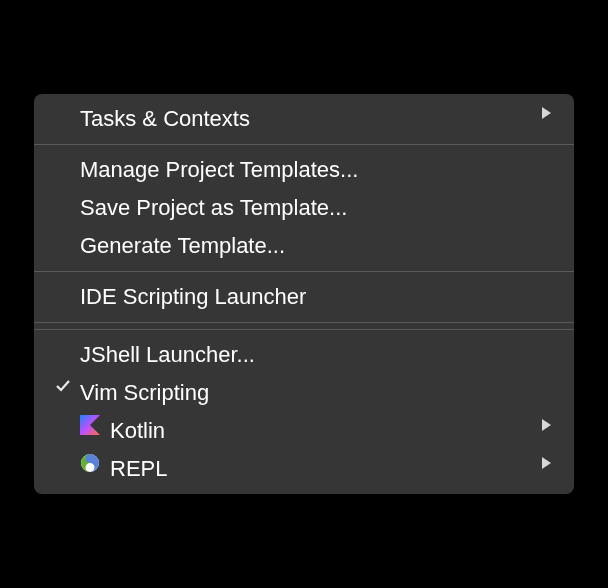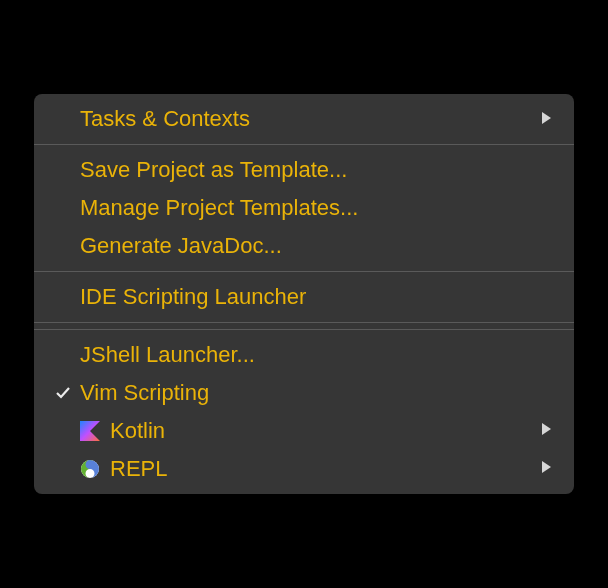--- a/index.html
+++ b/index.html
@@ -18,23 +18,23 @@
     }
     .menu {
       background: #363636;
       border-radius: 8px;
       width: 540px;
       padding: 6px 0;
       box-shadow: 0 10px 40px rgba(0,0,0,0.6);
     }
     .menu-item {
       display: flex;
-      align-items: center;
+      align-items: flex-start;
       padding: 3px 22px 3px 20px;
-      color: #eab308;
+      color: #ffffff;
       font-size: 22px;
       font-weight: 400;
       line-height: 1.45;
       cursor: default;
       min-height: 34px;
     }
     .menu-item .check-col {
       width: 26px;
       flex-shrink: 0;
       display: flex;
@@ -79,29 +79,29 @@
       <svg width="12" height="14" viewBox="0 0 12 14">
           <polygon points="2,1 11,7 2,13" fill="#d6d6d6"></polygon>
         </svg>
     </span>
   </div>
 
   <div class="separator"></div>
 
   <div class="menu-item indent">
     <span class="check-col"></span>
+    <span class="label">Manage Project Templates...</span>
+  </div>
+  <div class="menu-item indent">
+    <span class="check-col"></span>
     <span class="label">Save Project as Template...</span>
   </div>
   <div class="menu-item indent">
     <span class="check-col"></span>
-    <span class="label">Manage Project Templates...</span>
-  </div>
-  <div class="menu-item indent">
-    <span class="check-col"></span>
-    <span class="label">Generate JavaDoc...</span>
+    <span class="label">Generate Template...</span>
   </div>
 
   <div class="separator"></div>
 
   <div class="menu-item indent">
     <span class="check-col"></span>
     <span class="label">IDE Scripting Launcher</span>
   </div>
 
   <div class="separator"></div>

